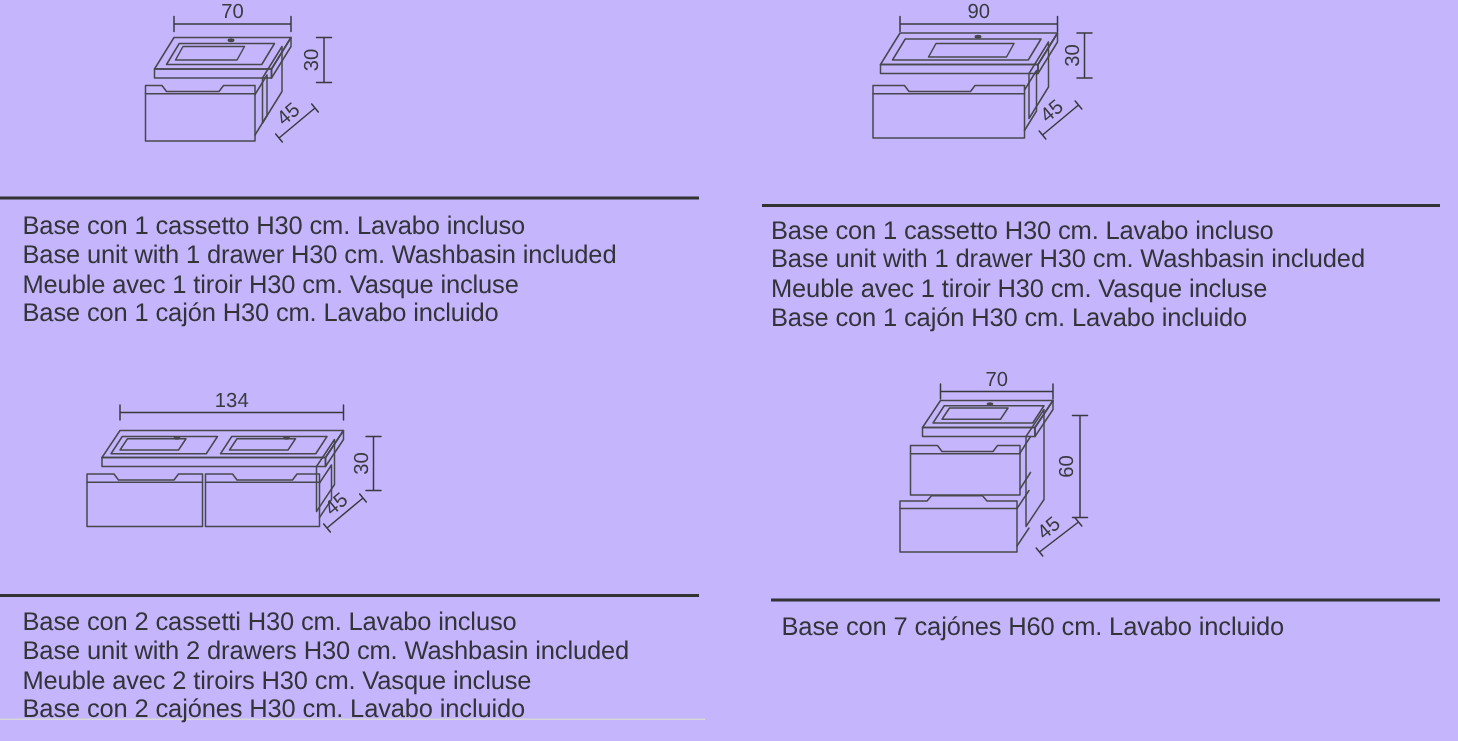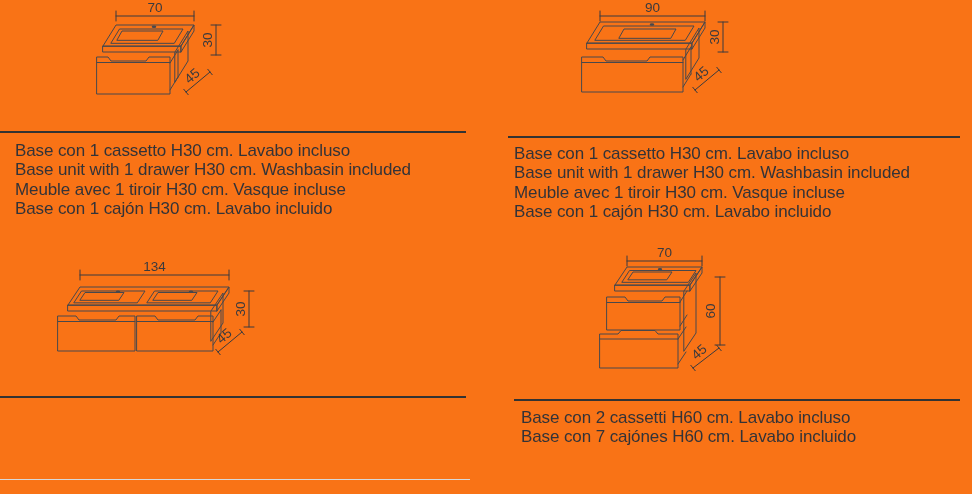--- a/index.html
+++ b/index.html
@@ -1,17 +1,17 @@
 <!DOCTYPE html>
 <html><head>
 <meta charset="utf-8">
 <style>
   html,body{margin:0;padding:0;background:#fff;}
   #sheet{
-    position:relative;width:972px;height:494px;background:#f97316;
+    position:relative;width:972px;height:494px;background:#c4b5fd;
     font-family:"Liberation Sans", sans-serif;overflow:hidden;
   }
   .drawing{position:absolute;}
   .drawing path, .drawing line{fill:none;stroke:#48484c;stroke-width:1;stroke-linejoin:round;stroke-linecap:round;}
   .drawing .dim{stroke:#3a3a3e;stroke-width:1;}
   .drawing text{font-family:"Liberation Sans", sans-serif;font-size:13.5px;fill:#3a3a3e;}
   .drawing .faucet{fill:#48484c;stroke:none;}
   .rule{position:absolute;height:2px;background:#333333;}
   .faint-rule{position:absolute;height:1px;background:#d8d8d8;}
   .desc{
@@ -161,19 +161,24 @@
     <div>Base con 1 cajón H30 cm. Lavabo incluido</div>
   </div>
 
   <div class="desc" style="left:514px;top:144px">
     <div>Base con 1 cassetto H30 cm. Lavabo incluso</div>
     <div>Base unit with 1 drawer H30 cm. Washbasin included</div>
     <div>Meuble avec 1 tiroir H30 cm. Vasque incluse</div>
     <div>Base con 1 cajón H30 cm. Lavabo incluido</div>
   </div>
 
+  <div class="desc" style="left:15px;top:405px">
+    <div>Base con 2 cassetti H30 cm. Lavabo incluso</div>
+    <div>Base unit with 2 drawers H30 cm. Washbasin included</div>
+    <div>Meuble avec 2 tiroirs H30 cm. Vasque incluse</div>
+    <div>Base con 2 cajónes H30 cm. Lavabo incluido</div>
+  </div>
 
   <div class="desc" style="left:521px;top:408px">
-    <div>Base con 2 cassetti H60 cm. Lavabo incluso</div>
     <div>Base con 7 cajónes H60 cm. Lavabo incluido</div>
   </div>
 
 </div>
 
 </body></html>

